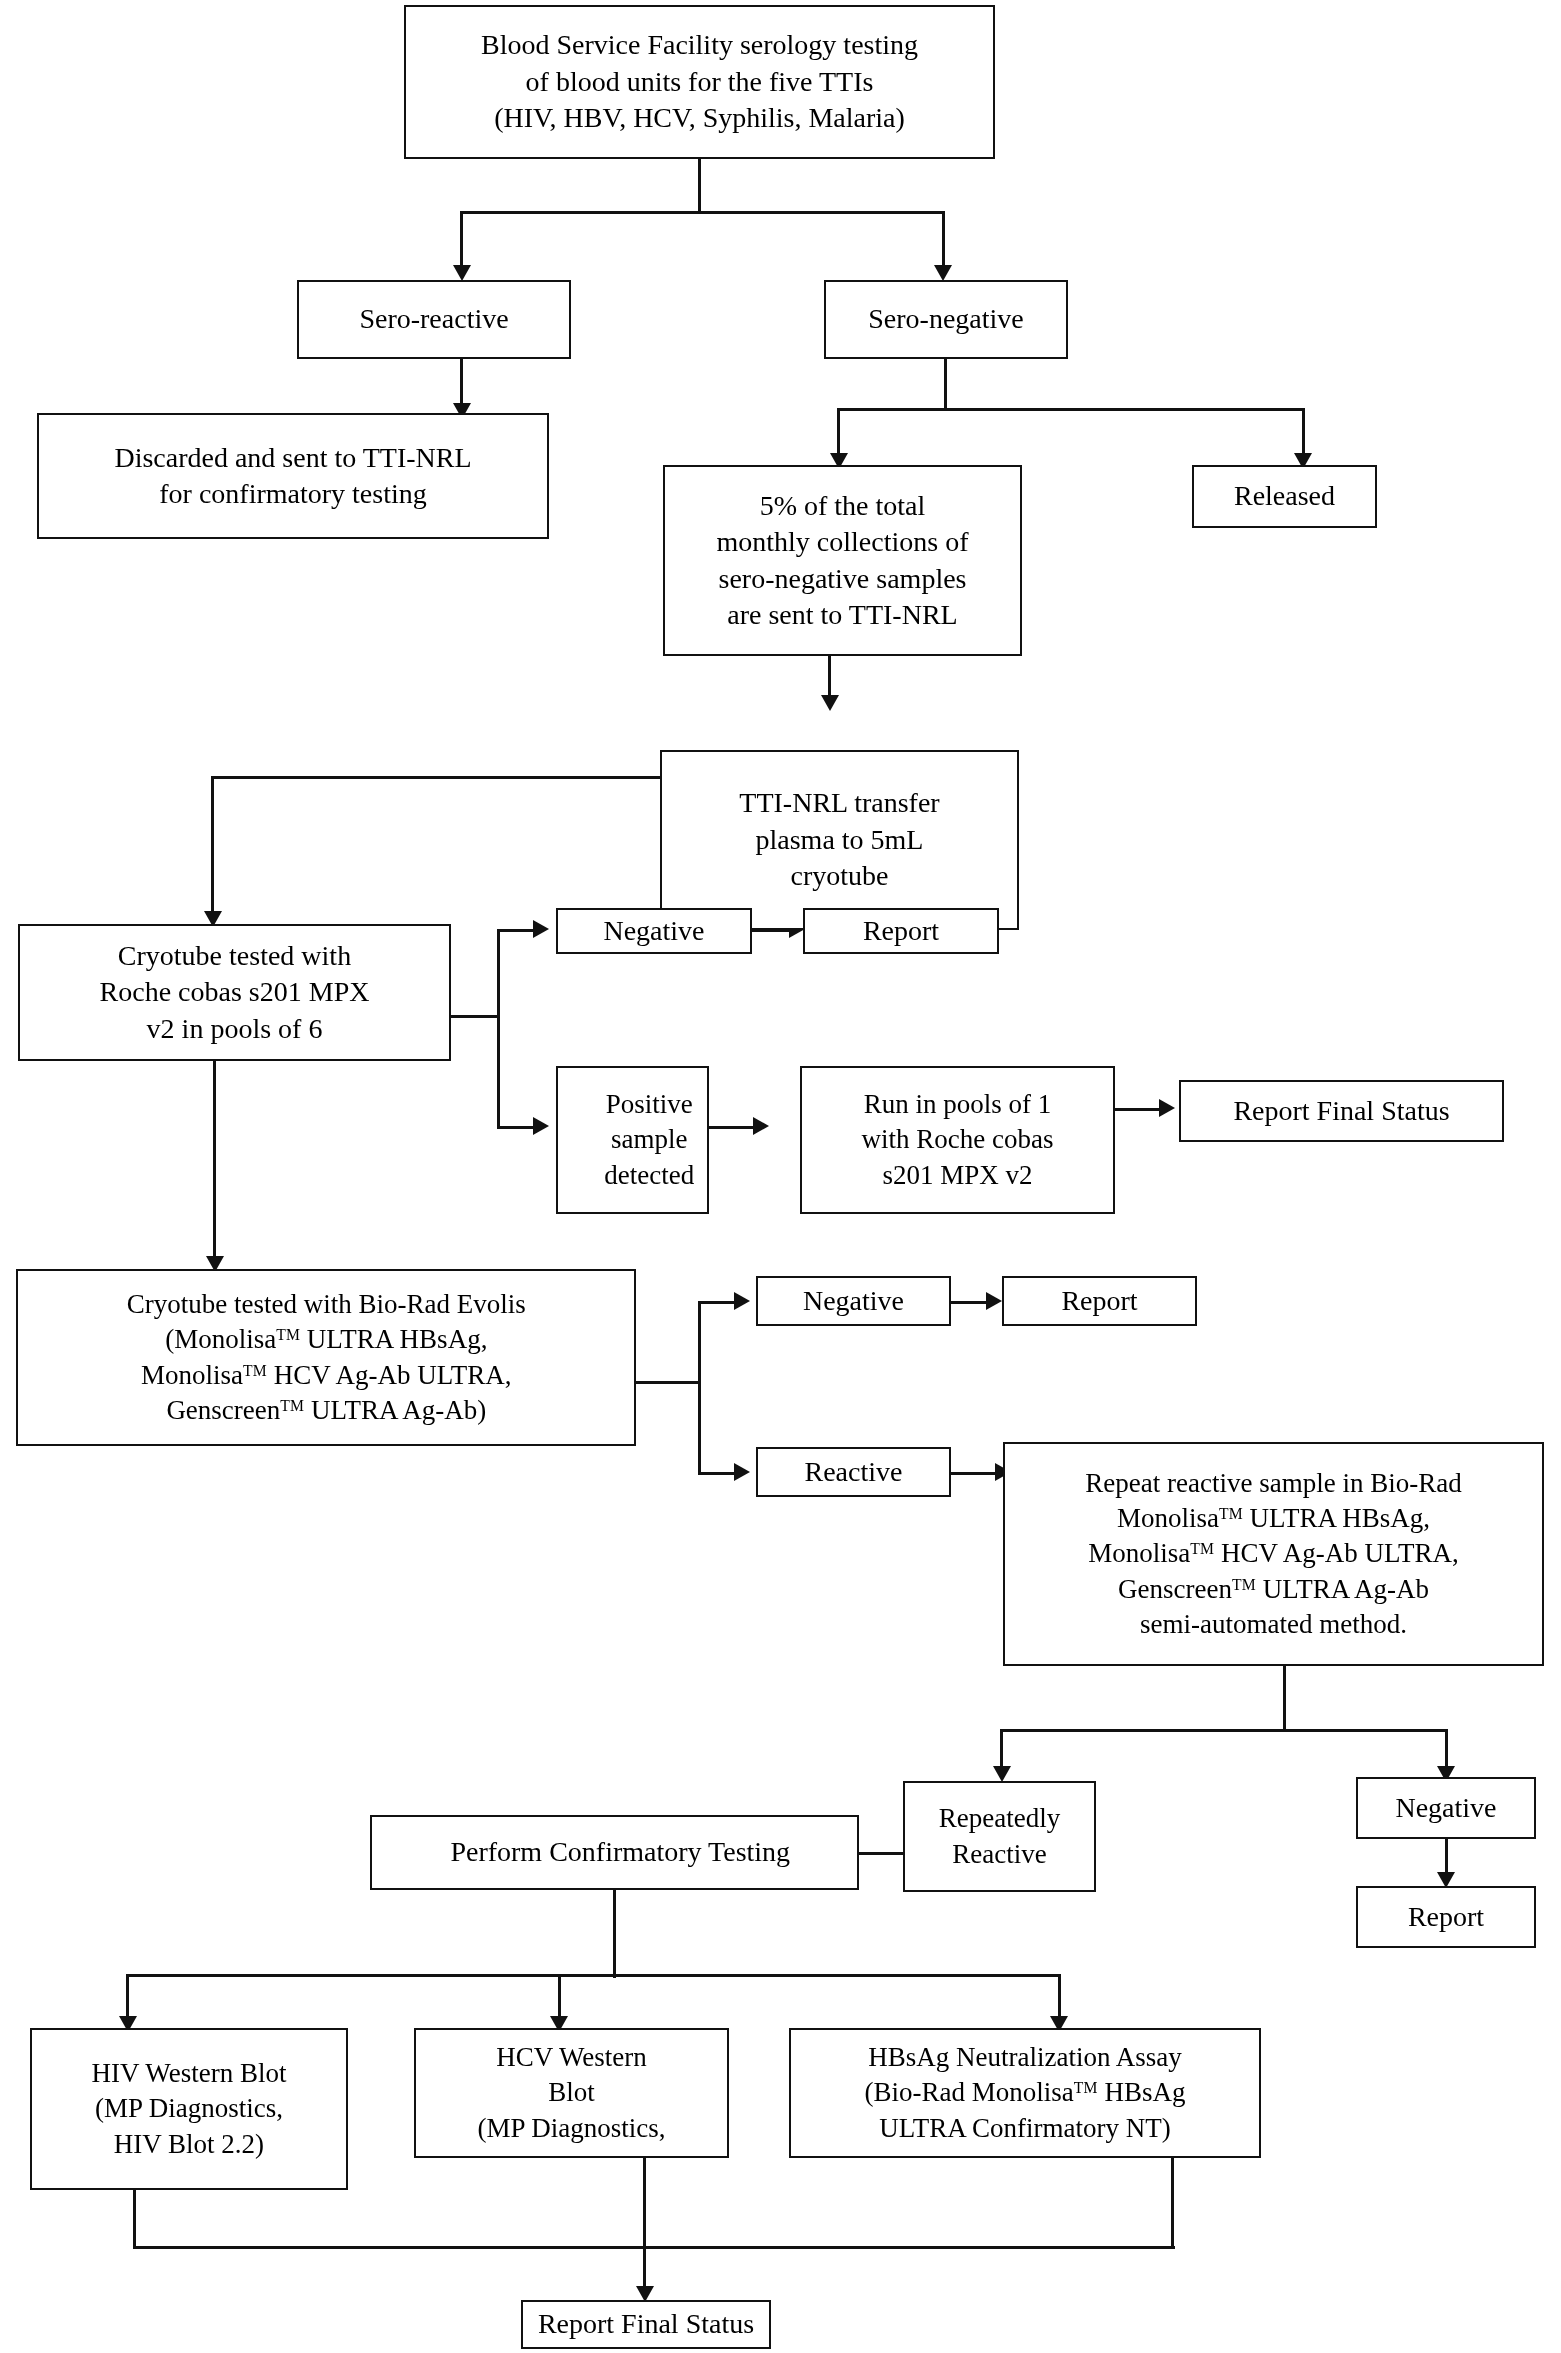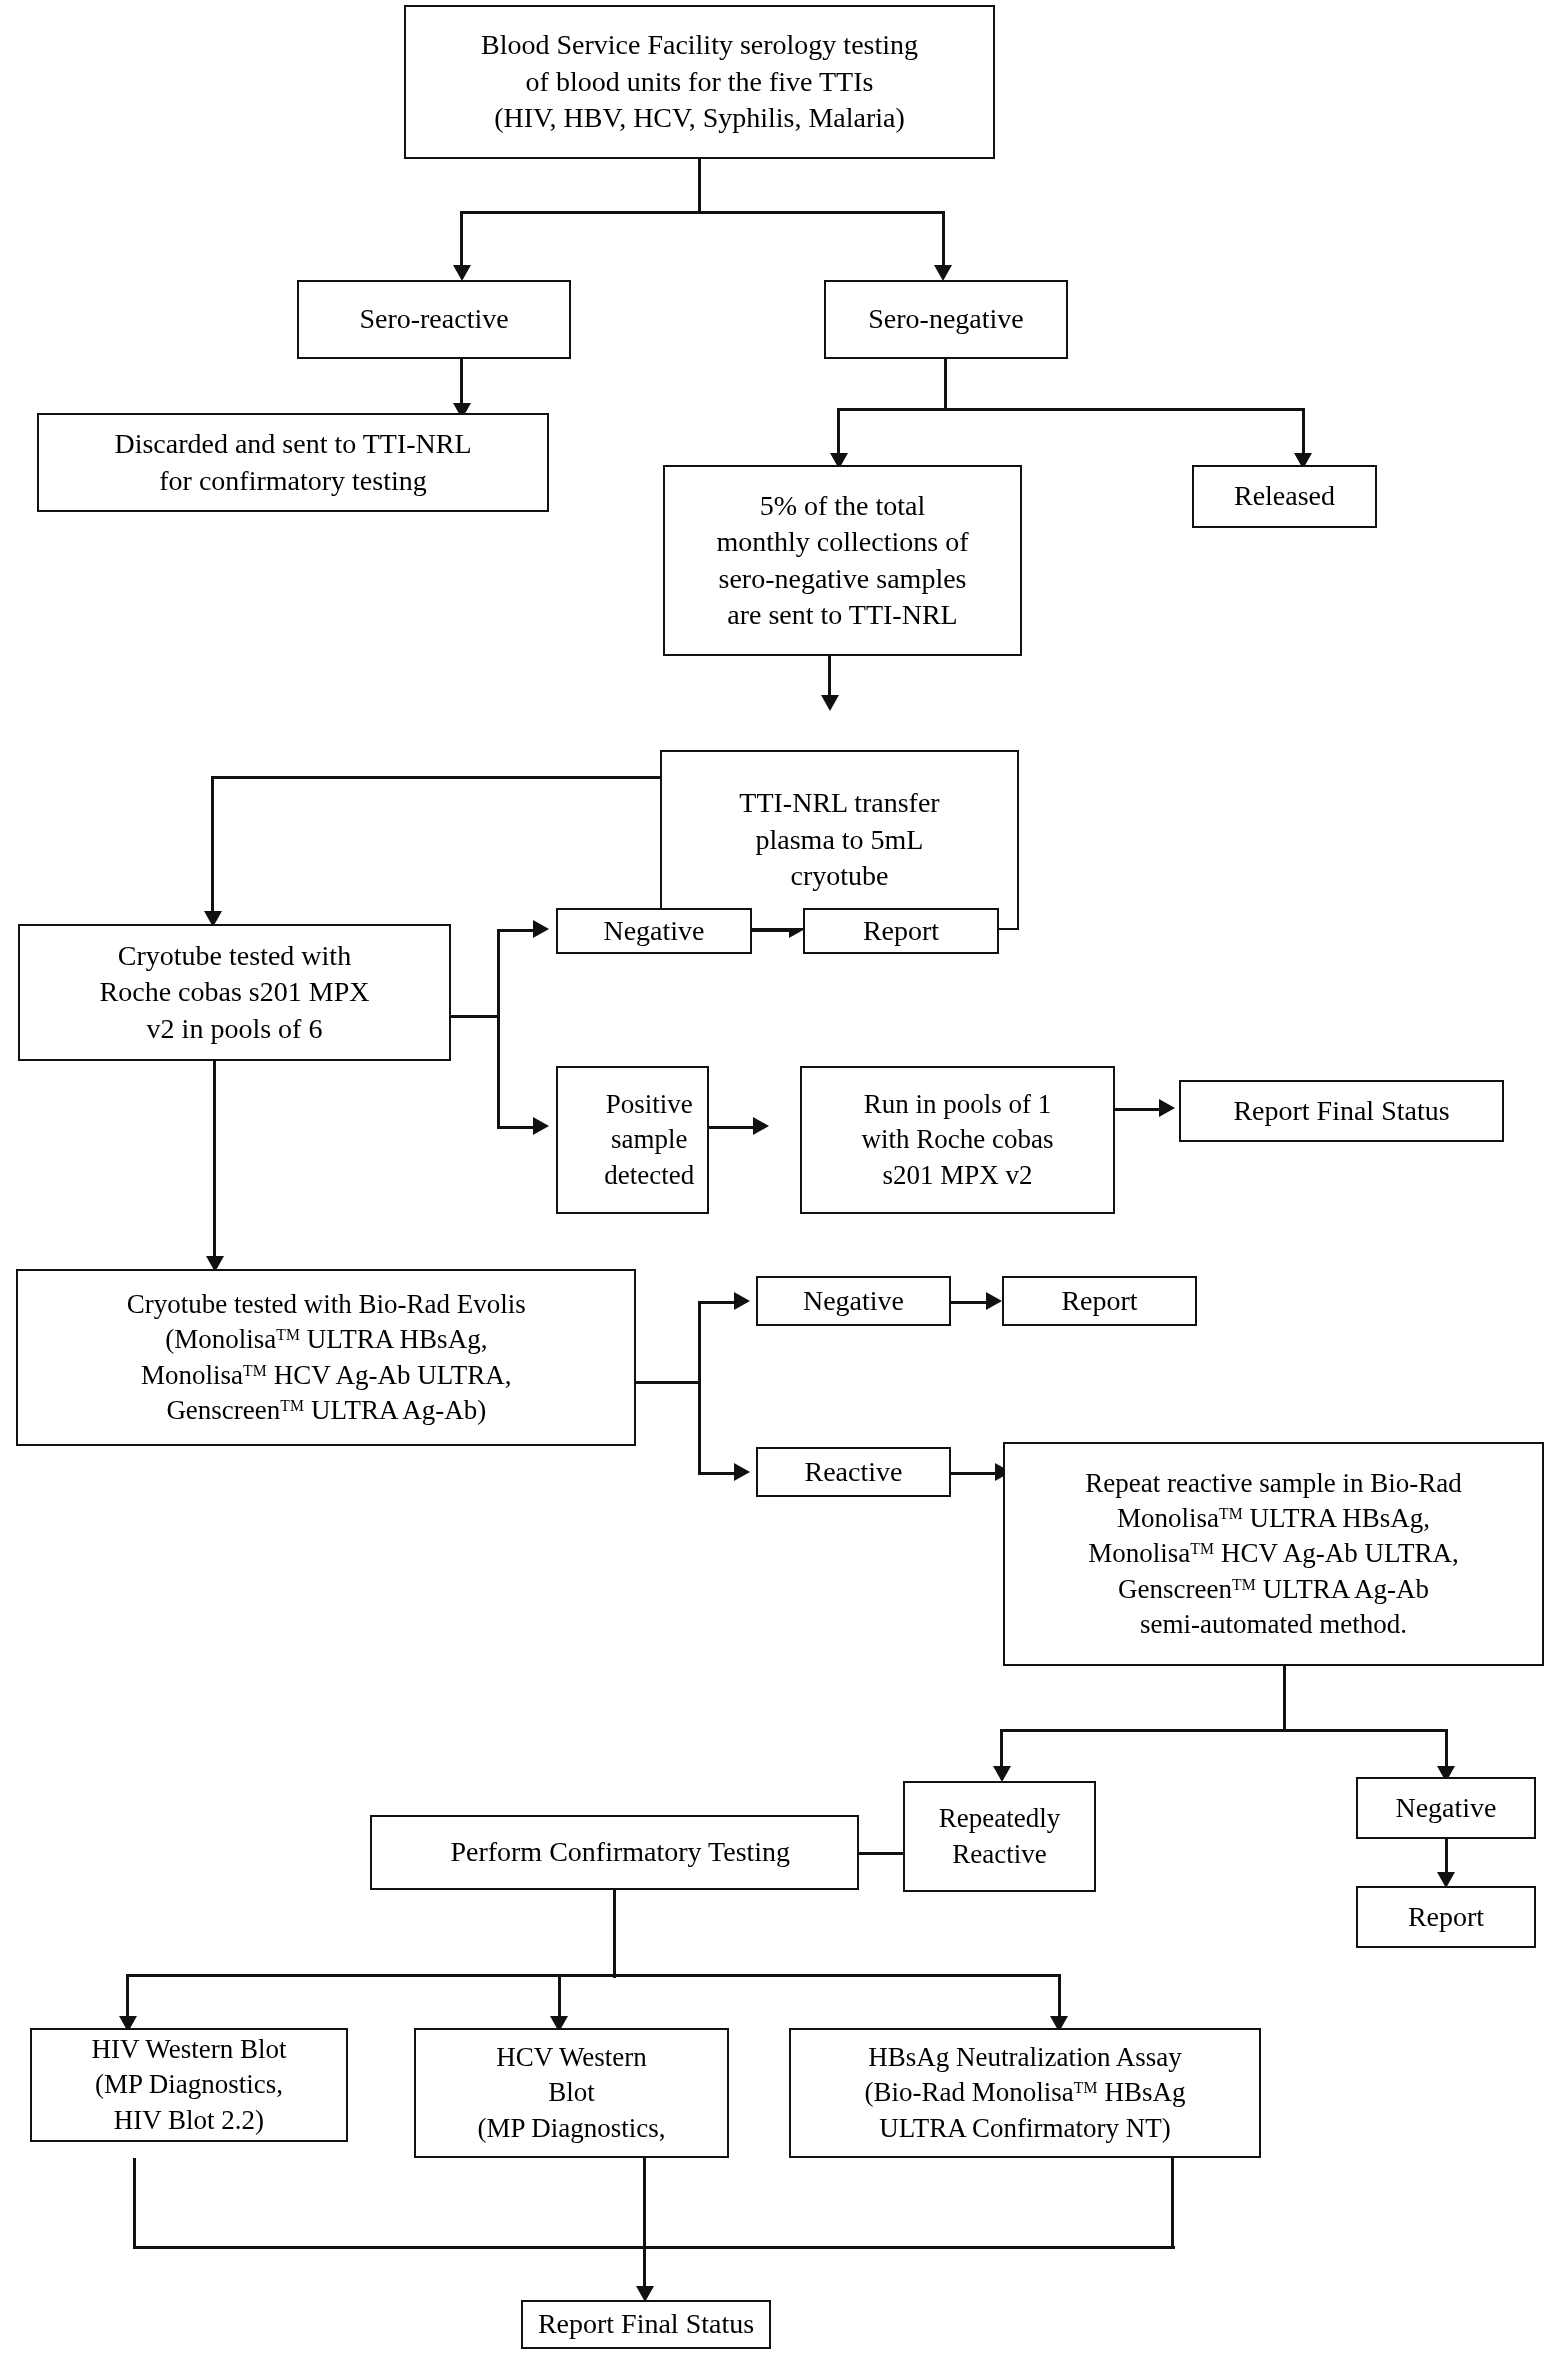--- a/index.html
+++ b/index.html
@@ -91,21 +91,21 @@
     <span class="txt">Sero-reactive</span>
   </div>
 
   <div class="node f34" style="left:824px; top:280px; width:244px; height:79px;">
     <span class="txt">Sero-negative</span>
   </div>
 
   <div class="v" style="left:460px; top:359px; height:50px;"></div>
   <div class="arrow down" style="left:453px; top:403px;"></div>
 
-  <div class="node f34" style="left:37px; top:413px; width:512px; height:99px;">
+  <div class="node f34" style="left:37px; top:413px; width:512px; height:126px;">
     <span class="txt">
       <span>Discarded and sent to TTI-NRL</span><br>
       <span>for confirmatory testing</span>
     </span>
   </div>
 
   <div class="v" style="left:944px; top:359px; height:52px;"></div>
   <div class="h" style="left:837px; top:408px; width:467px;"></div>
   <div class="v" style="left:837px; top:408px; height:50px;"></div>
   <div class="arrow down" style="left:830px; top:453px;"></div>
@@ -273,21 +273,21 @@
 
   <div class="v" style="left:613px; top:1890px; height:88px;"></div>
   <div class="h" style="left:126px; top:1974px; width:935px;"></div>
   <div class="v" style="left:126px; top:1974px; height:49px;"></div>
   <div class="arrow down" style="left:119px; top:2016px;"></div>
   <div class="v" style="left:558px; top:1974px; height:49px;"></div>
   <div class="arrow down" style="left:550px; top:2016px;"></div>
   <div class="v" style="left:1058px; top:1974px; height:49px;"></div>
   <div class="arrow down" style="left:1050px; top:2016px;"></div>
 
-  <div class="node f33" style="left:30px; top:2028px; width:318px; height:114px;">
+  <div class="node f33" style="left:30px; top:2028px; width:318px; height:162px;">
     <span class="txt">
       <span>HIV Western Blot</span><br>
       <span>(MP Diagnostics,</span><br>
       <span>HIV Blot 2.2)</span>
     </span>
   </div>
 
   <div class="node f33" style="left:414px; top:2028px; width:315px; height:130px;">
     <span class="txt">
       <span>HCV Western</span><br>

